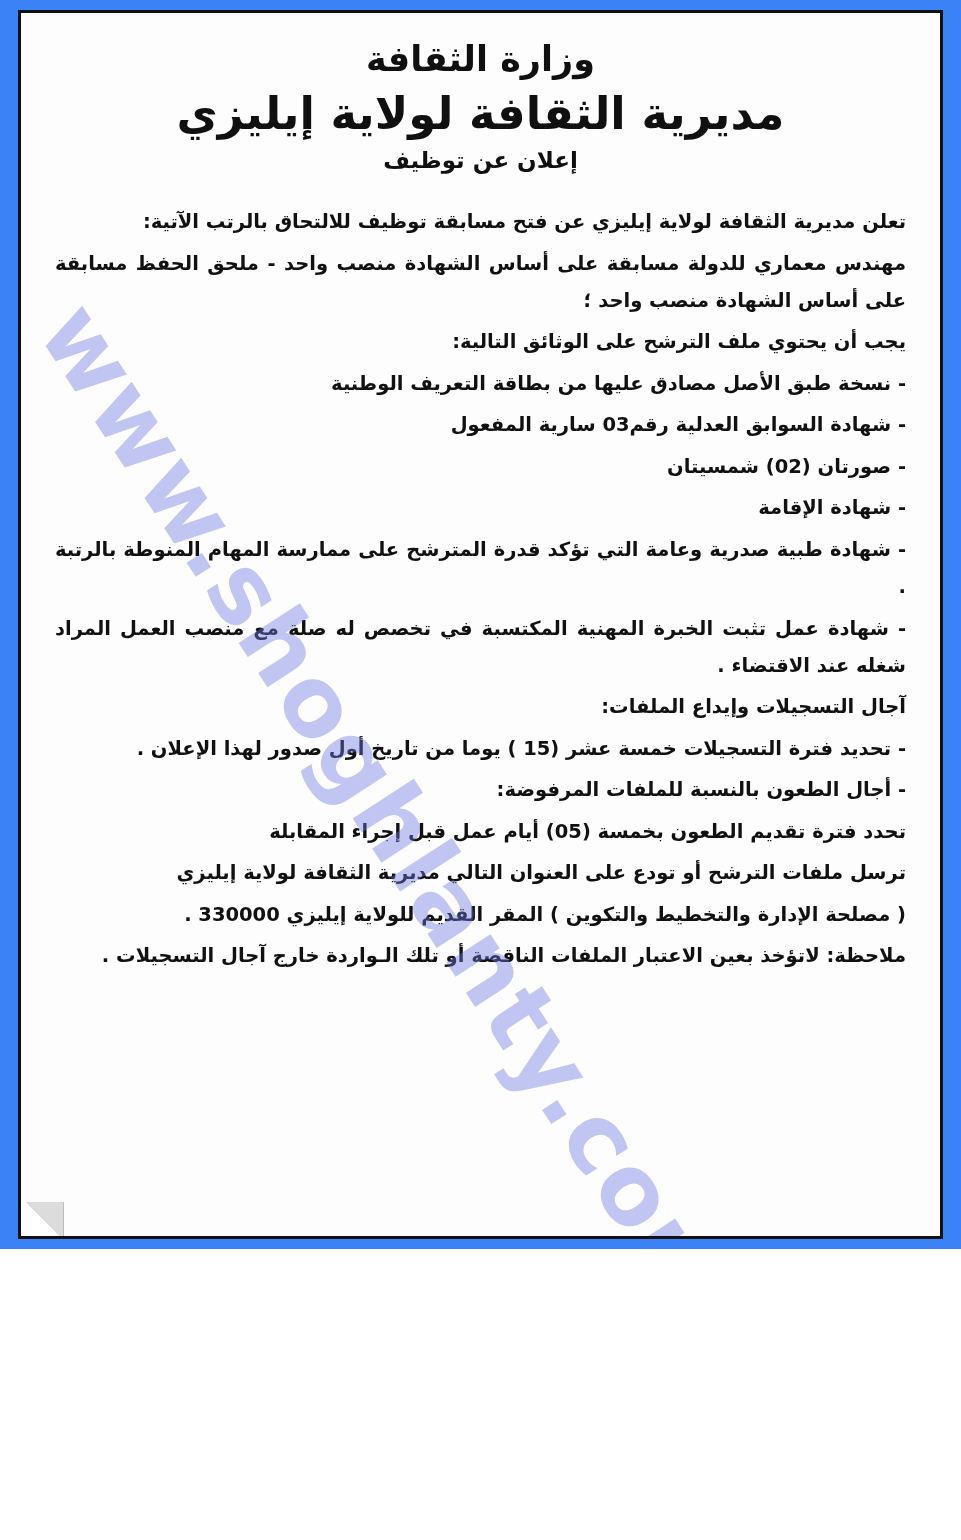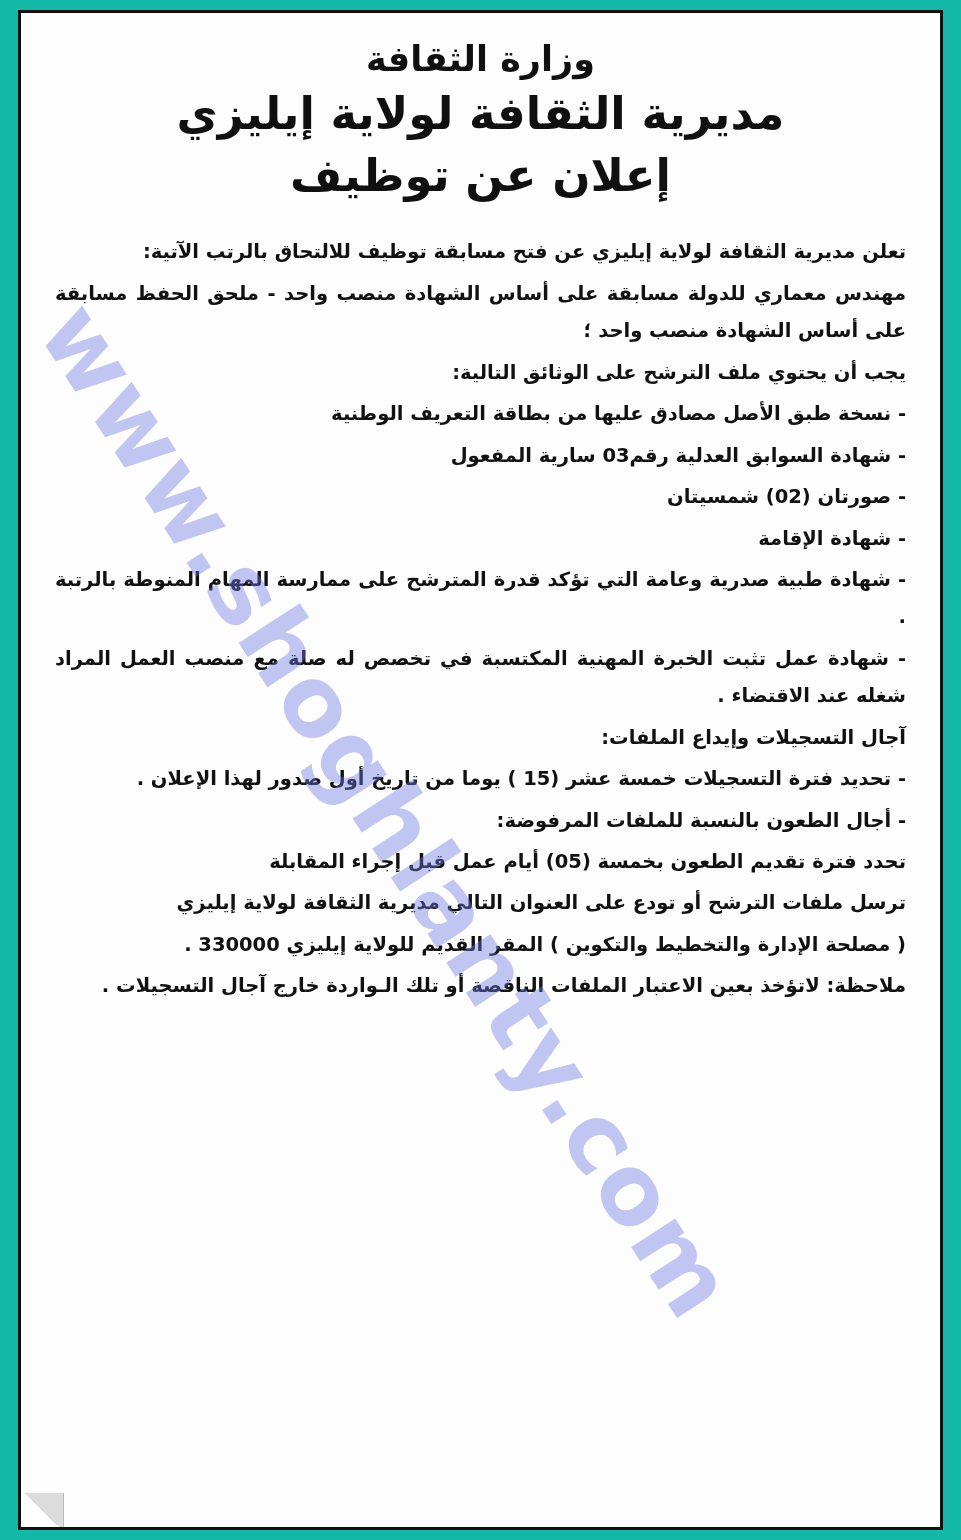--- a/index.html
+++ b/index.html
@@ -6,22 +6,22 @@
     margin: 0;
     padding: 0;
     background: #ffffff;
   }
   body {
     font-family: "DejaVu Sans", sans-serif;
   }
   .page {
     position: relative;
     width: 961px;
-    height: 1540px;
-    background: #14b8a6;
+    height: 1249px;
+    background: #3b82f6;
     overflow: hidden;
     box-sizing: border-box;
   }
   .paper {
     position: absolute;
     left: 18px;
     top: 10px;
     right: 18px;
     bottom: 10px;
     border: 3px solid #111111;
@@ -42,21 +42,21 @@
   }
   .header .line {
     font-family: "DejaVu Sans", sans-serif;
     font-weight: bold;
     color: #101010;
     line-height: 1.38;
     letter-spacing: 0px;
   }
   .header .l1 { font-size: 35px; }
   .header .l2 { font-size: 45px; }
-  .header .l3 { font-size: 45px; }
+  .header .l3 { font-size: 23px; }
 
   .body-text {
     font-family: "DejaVu Sans", sans-serif;
     color: #111111;
     font-weight: bold;
   }
   .para {
     font-size: 19.5px;
     line-height: 1.92;
     margin: 3px 0 4px 0;

